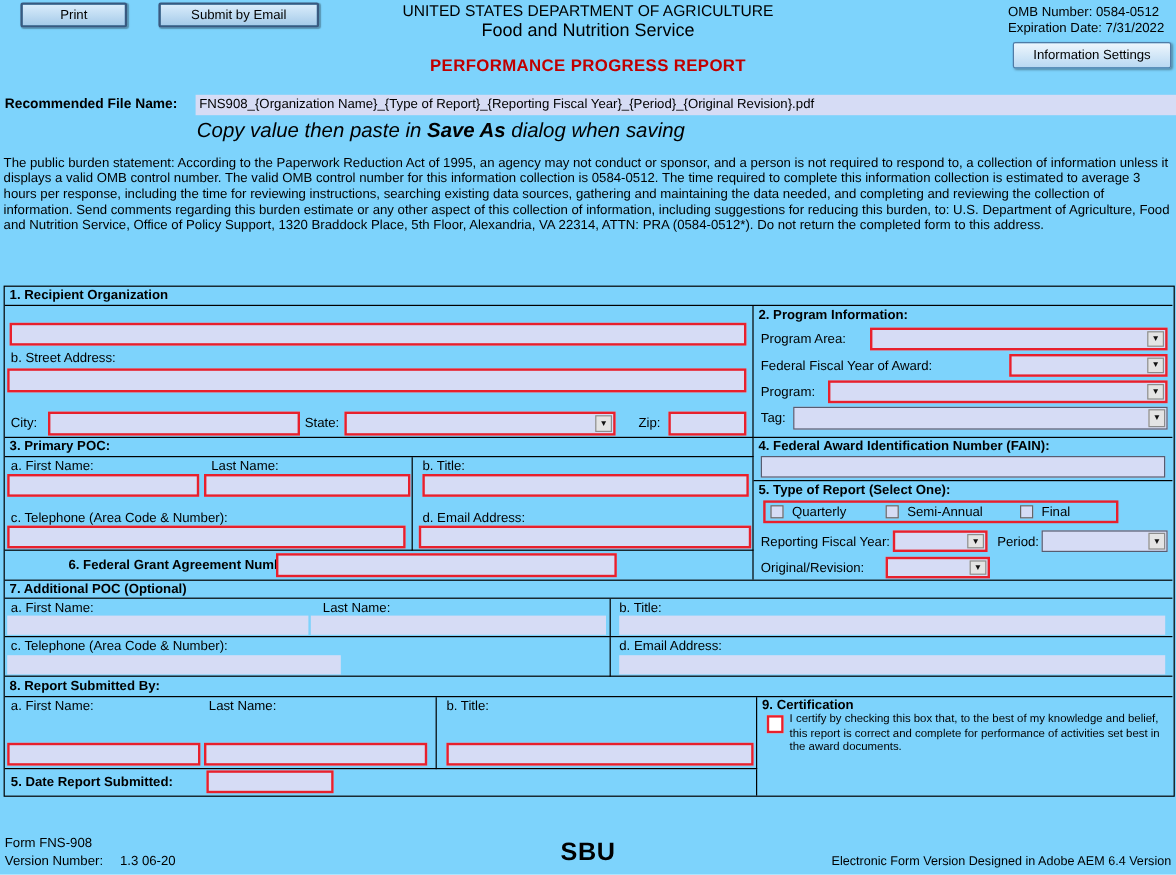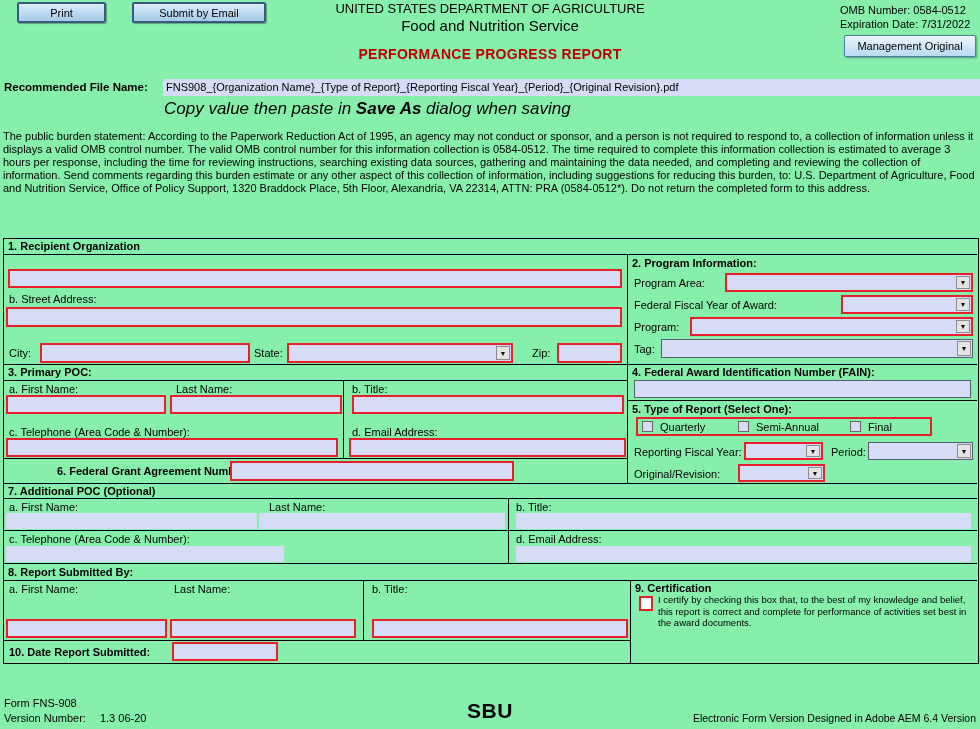--- a/index.html
+++ b/index.html
@@ -1,16 +1,16 @@
 <!DOCTYPE html>
 <html><head>
 <meta charset="utf-8">
 <style>
   html,body { margin:0; padding:0; background:#fff; }
-  .page { position:relative; width:980px; height:729px; background:#86efac; overflow:hidden;
+  .page { position:relative; width:980px; height:729px; background:#7dd3fc; overflow:hidden;
           font-family:"Liberation Sans", sans-serif; color:#000; }
   .lbl { position:absolute; font-size:11px; line-height:12px; white-space:nowrap; }
   .sect { position:absolute; font-size:11px; font-weight:bold; white-space:nowrap; }
   .cell { position:absolute; box-sizing:border-box; }
   .br { border-right:1px solid #000; }
   .bb { border-bottom:1px solid #000; }
   .bt { border-top:1px solid #000; }
   .fld { position:absolute; background:#d6dcf5; box-sizing:border-box; }
   .req { border:2px solid #e8202c; }
   .thin { border:1px solid #585c70; }
@@ -58,21 +58,21 @@
     <div class="l2">Food and Nutrition Service</div>
   </div>
 
   <div class="omb">
     <div>OMB Number: 0584-0512</div>
     <div>Expiration Date: 7/31/2022</div>
   </div>
 
   <div class="form-title">PERFORMANCE PROGRESS REPORT</div>
 
-  <div class="btn btn-mgmt" style="left:844px; top:35px; width:132px; height:22px;">Management Original</div>
+  <div class="btn btn-mgmt" style="left:844px; top:35px; width:132px; height:22px;">Information Settings</div>
 
   <div class="fname-lbl">Recommended File Name:</div>
   <div class="fname-band">
     <span>FNS908_{Organization Name}_{Type of Report}_{Reporting Fiscal Year}_{Period}_{Original Revision}.pdf</span>
   </div>
   <div class="fname-note">
     <span>Copy value then paste in </span><span style="font-weight:bold;">Save As</span><span> dialog when saving</span>
   </div>
 
   <div class="burden">The public burden statement: According to the Paperwork Reduction Act of 1995, an agency may not conduct or sponsor, and a person is not required to respond to, a collection of information unless it displays a valid OMB control number. The valid OMB control number for this information collection is 0584-0512. The time required to complete this information collection is estimated to average 3 hours per response, including the time for reviewing instructions, searching existing data sources, gathering and maintaining the data needed, and completing and reviewing the collection of information. Send comments regarding this burden estimate or any other aspect of this collection of information, including suggestions for reducing this burden, to: U.S. Department of Agriculture, Food and Nutrition Service, Office of Policy Support, 1320 Braddock Place, 5th Floor, Alexandria, VA 22314, ATTN: PRA (0584-0512*). Do not return the completed form to this address.</div>
@@ -212,21 +212,21 @@
       <div class="fld req" style="left:8px; top:38px; width:256px; height:19px;"></div>
     </div>
 
     <div class="cell" style="left:627px; top:342px; width:346px; height:82px;">
       <span class="sect" style="left:4px; top:1px;">9. Certification</span>
       <div class="cb-req" style="left:8px; top:15px;"></div>
       <div class="cert-text">I certify by checking this box that, to the best of my knowledge and belief, this report is correct and complete for performance of activities set best in the award documents.</div>
     </div>
 
     <div class="cell br" style="left:0; top:402px; width:627px; height:22px;">
-      <span class="sect" style="left:5px; top:5px;">10. Date Report Submitted:</span>
+      <span class="sect" style="left:5px; top:5px;">5. Date Report Submitted:</span>
       <div class="fld req" style="left:168px; top:1px; width:106px; height:19px;"></div>
     </div>
 
   </div>
 
   <div class="footer-left">
     <div>Form FNS-908</div>
     <div>
       <span>Version Number:</span><span class="vgap"></span><span>1.3  06-20</span>
     </div>

